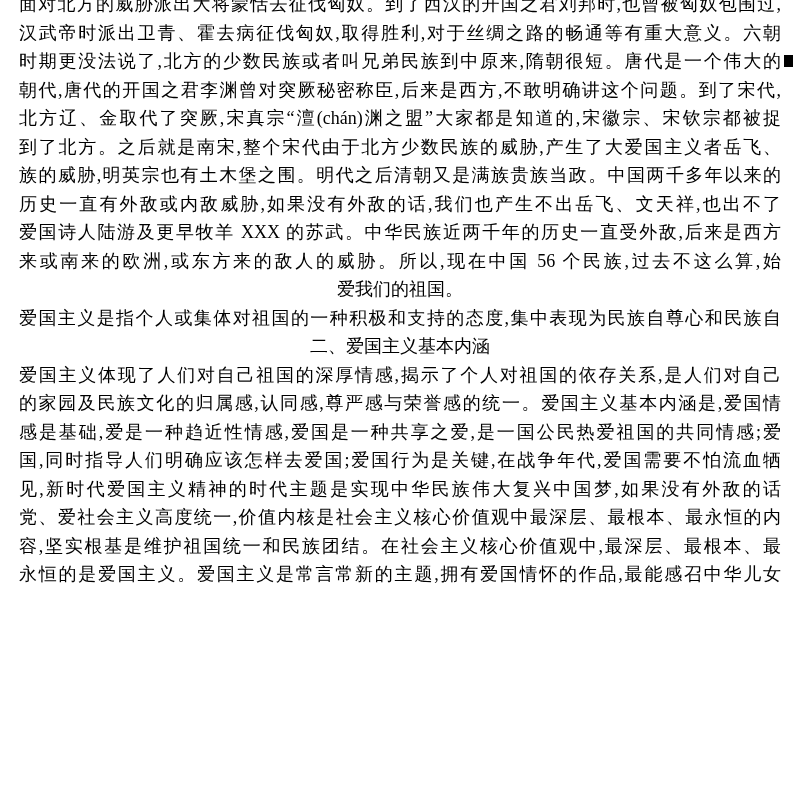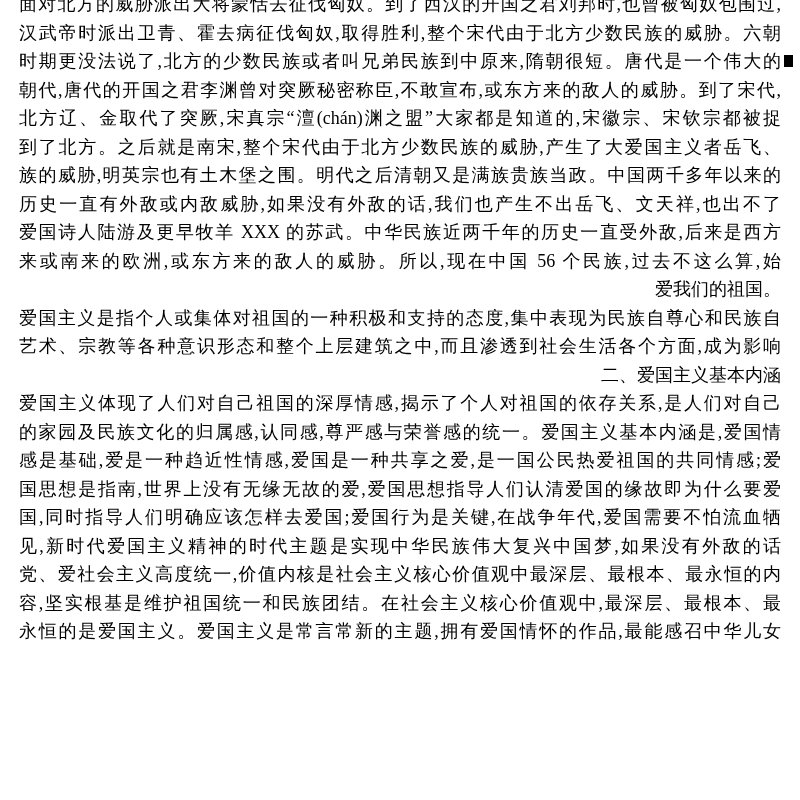--- a/index.html
+++ b/index.html
@@ -20,21 +20,21 @@
     left: 19px;
     width: 762px;
     color: #000000;
   }
   .line {
     position: relative;
     height: 28.5px;
     line-height: 28.5px;
     font-size: 18px;
     overflow: visible;
-    text-align: right;
+    text-align: center;
   }
   .line.justify {
     text-align: justify;
     text-align-last: justify;
   }
   .line.heading {
     font-weight: normal;
   }
   .marker {
     position: absolute;
@@ -46,36 +46,34 @@
     background: #000000;
     display: inline-block;
   }
 </style>
 </head>
 <body>
 
 <div class="doc">
   <div>
       <div class="line justify">面对北方的威胁派出大将蒙恬去征伐匈奴。到了西汉的开国之君刘邦时,也曾被匈奴包围过,</div>
-      <div class="line justify">汉武帝时派出卫青、霍去病征伐匈奴,取得胜利,整个宋代由于北方少数民族的威胁。六朝</div>
+      <div class="line justify">汉武帝时派出卫青、霍去病征伐匈奴,取得胜利,对于丝绸之路的畅通等有重大意义。六朝</div>
       <div class="line justify">时期更没法说了,北方的少数民族或者叫兄弟民族到中原来,隋朝很短。唐代是一个伟大的<span class="marker"></span></div>
-      <div class="line justify">朝代,唐代的开国之君李渊曾对突厥秘密称臣,不敢宣布,或东方来的敌人的威胁。到了宋代,</div>
+      <div class="line justify">朝代,唐代的开国之君李渊曾对突厥秘密称臣,后来是西方,不敢明确讲这个问题。到了宋代,</div>
       <div class="line justify">北方辽、金取代了突厥,宋真宗“澶(chán)渊之盟”大家都是知道的,宋徽宗、宋钦宗都被捉</div>
       <div class="line justify">到了北方。之后就是南宋,整个宋代由于北方少数民族的威胁,产生了大爱国主义者岳飞、</div>
       <div class="line justify">族的威胁,明英宗也有土木堡之围。明代之后清朝又是满族贵族当政。中国两千多年以来的</div>
       <div class="line justify">历史一直有外敌或内敌威胁,如果没有外敌的话,我们也产生不出岳飞、文天祥,也出不了</div>
       <div class="line justify">爱国诗人陆游及更早牧羊 XXX 的苏武。中华民族近两千年的历史一直受外敌,后来是西方</div>
       <div class="line justify">来或南来的欧洲,或东方来的敌人的威胁。所以,现在中国 56 个民族,过去不这么算,始</div>
       <div class="line">爱我们的祖国。</div>
       <div class="line justify">爱国主义是指个人或集体对祖国的一种积极和支持的态度,集中表现为民族自尊心和民族自</div>
-      <div class="line justify">艺术、宗教等各种意识形态和整个上层建筑之中,而且渗透到社会生活各个方面,成为影响</div>
       <div class="line heading">二、爱国主义基本内涵</div>
       <div class="line justify">爱国主义体现了人们对自己祖国的深厚情感,揭示了个人对祖国的依存关系,是人们对自己</div>
       <div class="line justify">的家园及民族文化的归属感,认同感,尊严感与荣誉感的统一。爱国主义基本内涵是,爱国情</div>
       <div class="line justify">感是基础,爱是一种趋近性情感,爱国是一种共享之爱,是一国公民热爱祖国的共同情感;爱</div>
-      <div class="line justify">国思想是指南,世界上没有无缘无故的爱,爱国思想指导人们认清爱国的缘故即为什么要爱</div>
       <div class="line justify">国,同时指导人们明确应该怎样去爱国;爱国行为是关键,在战争年代,爱国需要不怕流血牺</div>
       <div class="line justify">见,新时代爱国主义精神的时代主题是实现中华民族伟大复兴中国梦,如果没有外敌的话</div>
       <div class="line justify">党、爱社会主义高度统一,价值内核是社会主义核心价值观中最深层、最根本、最永恒的内</div>
       <div class="line justify">容,坚实根基是维护祖国统一和民族团结。在社会主义核心价值观中,最深层、最根本、最</div>
       <div class="line justify">永恒的是爱国主义。爱国主义是常言常新的主题,拥有爱国情怀的作品,最能感召中华儿女</div>
     </div>
 </div>
 
 </body></html>

